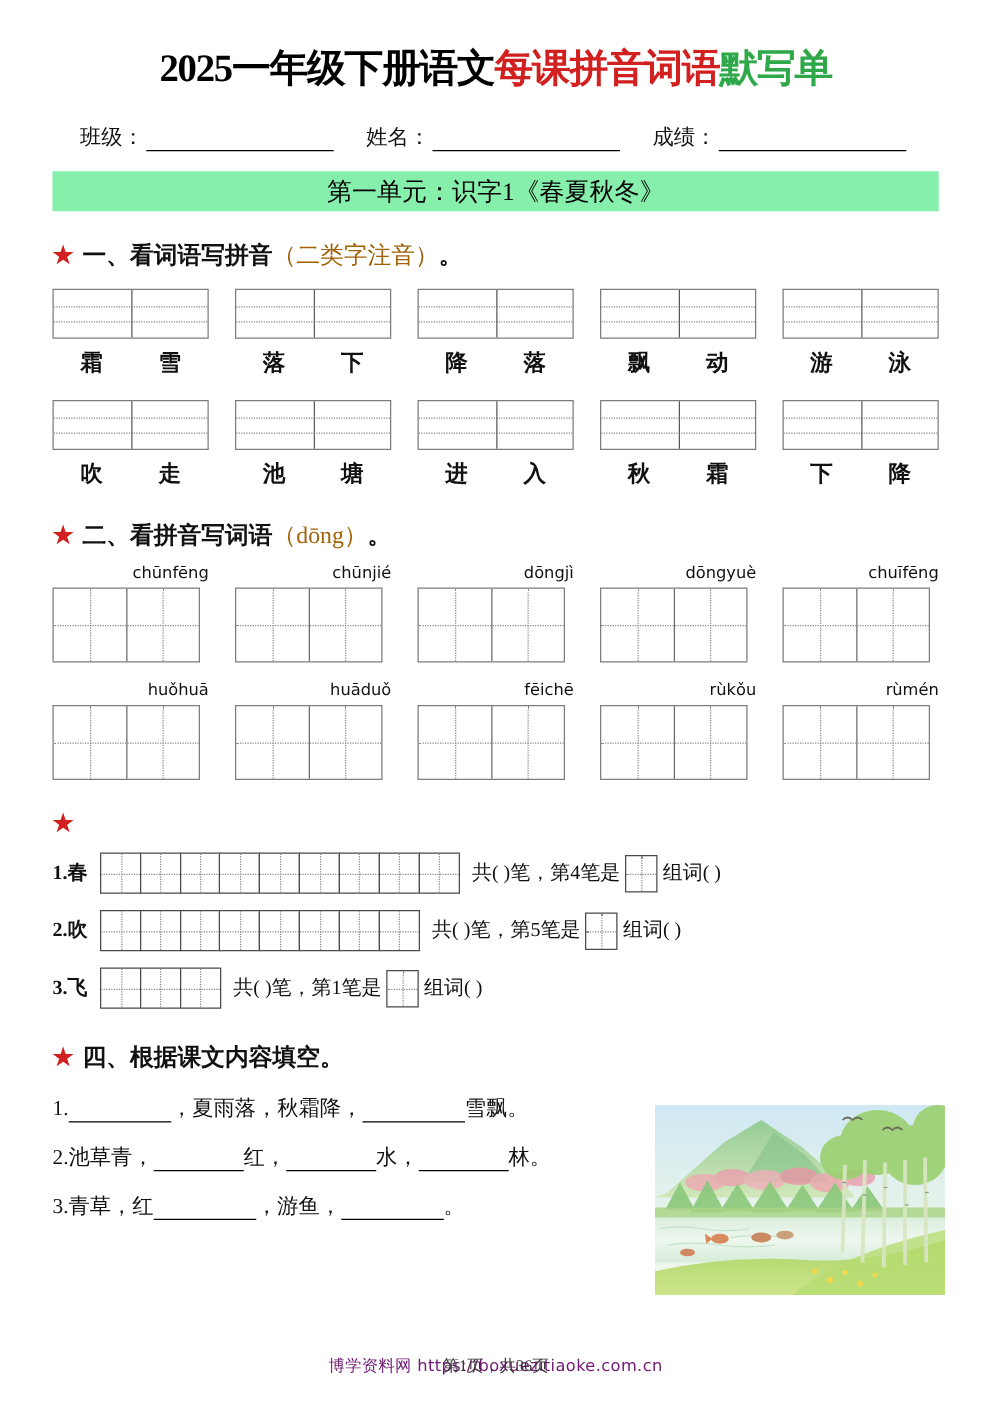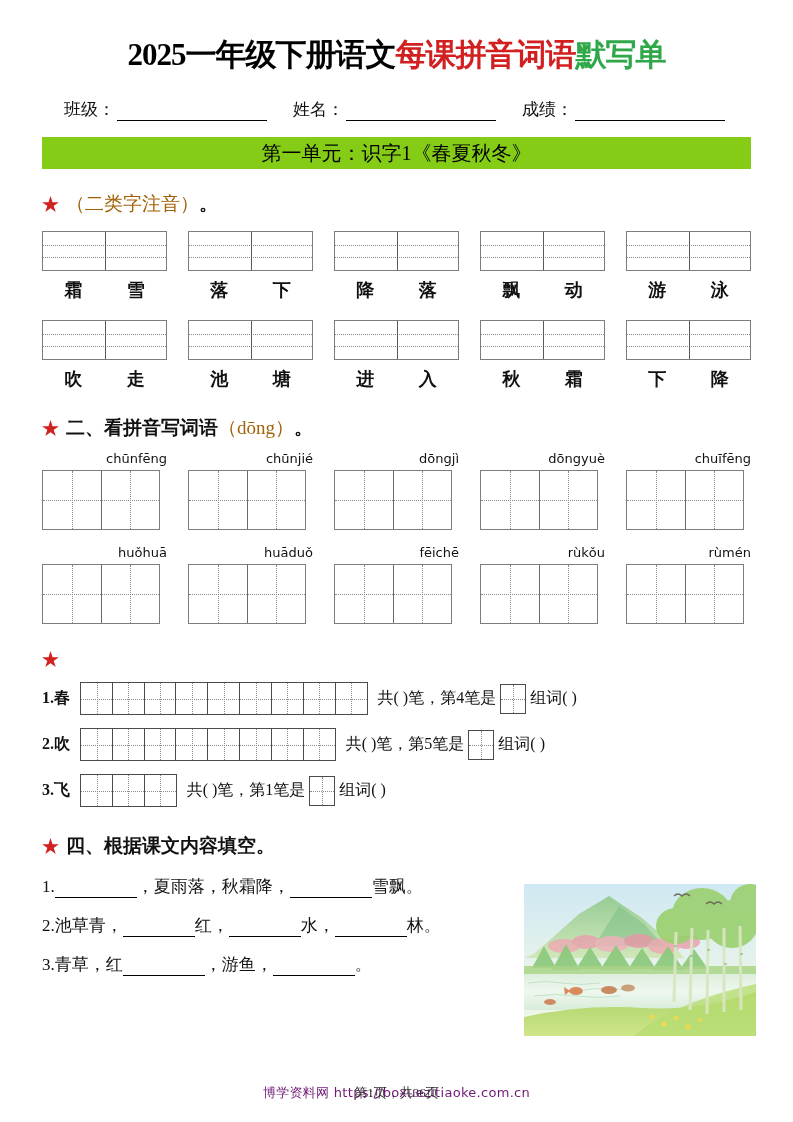--- a/index.html
+++ b/index.html
@@ -41,21 +41,21 @@
   .nf .lbl{font-size:17px;}
   .nf .ln{
     border-bottom:1.4px solid #000;
     width:150px;height:16px;margin-left:2px;
   }
   .sp{width:26px;}
 
   
   .banner{
     margin-top:16px;
-    background:#84cc16;
+    background:#86efac;
     height:32px;
     display:flex;align-items:center;justify-content:center;
     font-size:20px;
     font-weight:normal;
     color:#000;
   }
 
   
   .sec-h{
     display:flex;align-items:center;
@@ -219,20 +219,21 @@
       <span class="ln"></span>
     </div>
   </div>
 
   <div class="banner">
     <span>第一单元：识字1《春夏秋冬》</span>
   </div>
 
   <div class="sec-h">
     <span class="star">★</span>
+    <span>一、看词语写拼音</span>
       <span class="red">（二类字注音）</span>
       <span>。</span>
   </div>
 
   <div id="s1-rows">
       <div class="grid-row">
         <div class="gcell">
           <div class="pbox">
             <div class="hl a"></div>
             <div class="hl b"></div>

